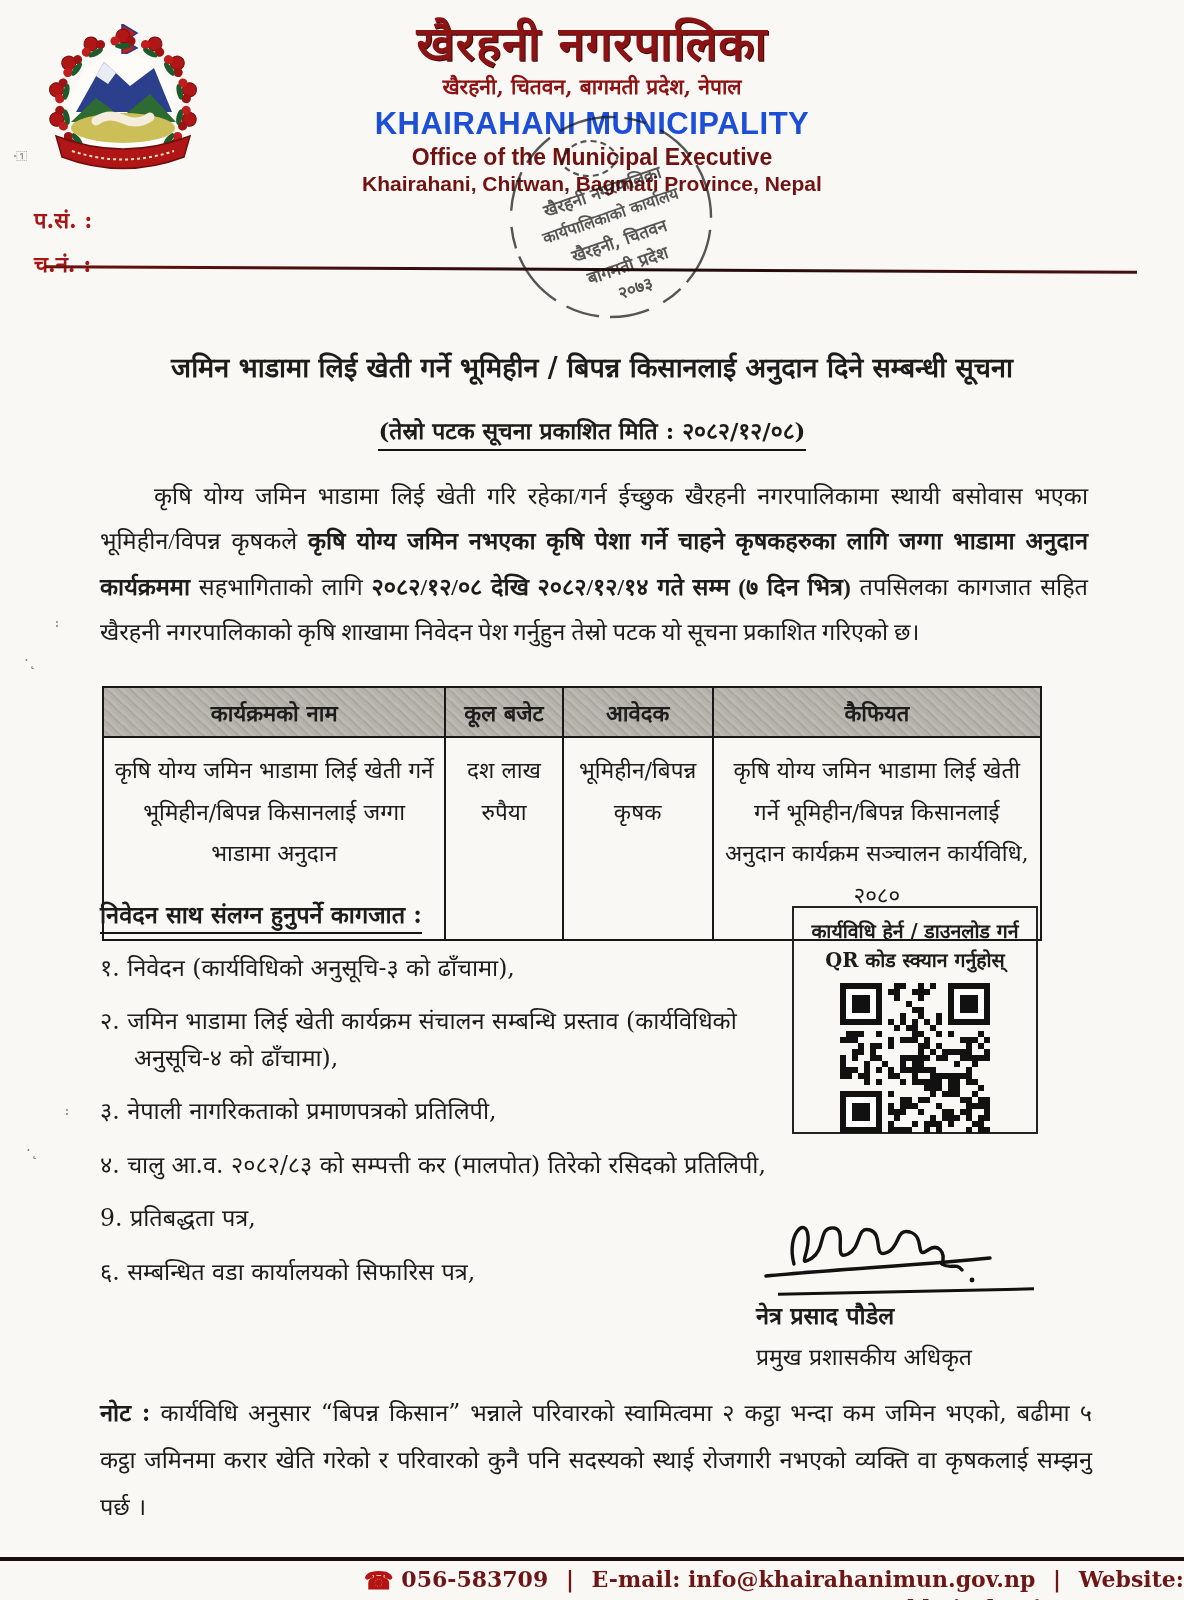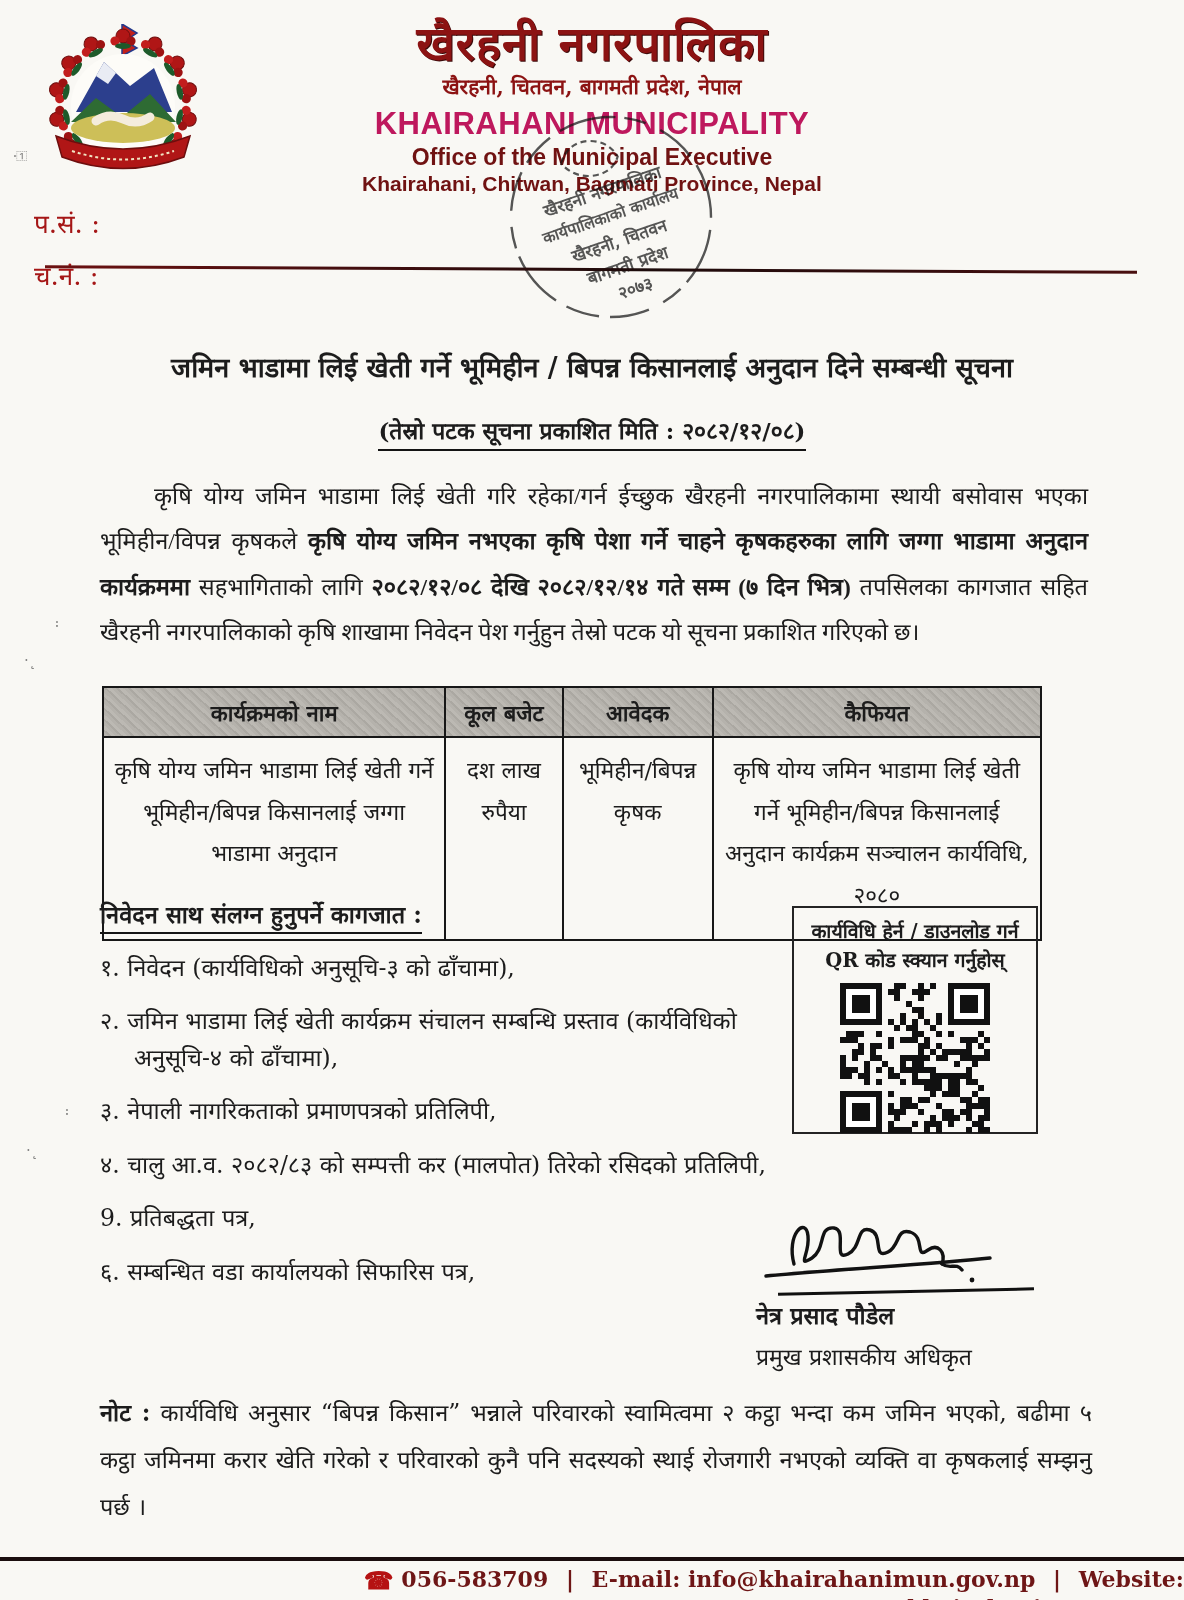--- a/index.html
+++ b/index.html
@@ -7,24 +7,24 @@
     position:relative;width:1184px;height:1600px;margin:0 auto;
     background:#f9f8f4;
     font-family:"DejaVu Serif","Liberation Serif",serif;
     color:#1c1c1c;overflow:hidden;
   }
   
   .hdr-center{position:absolute;left:0;right:0;top:16px;text-align:center;line-height:1.18;}
   .np-title{font-size:47px;font-weight:bold;color:#8c1313;text-shadow:1px 1px 0 #3a0a0a;letter-spacing:1px;}
   .np-office{font-size:28px;font-weight:bold;color:#8c1313;margin-top:4px;}
   .np-addr{font-size:21px;font-weight:bold;color:#8c1313;margin-top:4px;}
-  .en-title{font-family:"Liberation Sans","DejaVu Sans",sans-serif;font-size:31px;font-weight:bold;color:#be185d;margin-top:6px;letter-spacing:.5px;}
+  .en-title{font-family:"Liberation Sans","DejaVu Sans",sans-serif;font-size:31px;font-weight:bold;color:#1d4ed8;margin-top:6px;letter-spacing:.5px;}
   .en-office{font-family:"Liberation Sans","DejaVu Sans",sans-serif;font-size:23px;font-weight:bold;color:#701212;margin-top:1px;}
   .en-addr{font-family:"Liberation Sans","DejaVu Sans",sans-serif;font-size:21px;font-weight:bold;color:#701212;margin-top:1px;}
-  .refnos{position:absolute;left:34px;top:198px;color:#a51616;font-size:26px;font-weight:normal;line-height:2.0;}
+  .refnos{position:absolute;left:34px;top:198px;color:#a51616;font-size:22px;font-weight:bold;line-height:2.0;}
   .logo{position:absolute;left:38px;top:24px;}
   .stamp{position:absolute;left:486px;top:92px;opacity:.88;}
   .hr-line{position:absolute;left:45px;top:268px;width:1092px;height:3px;
     background:linear-gradient(to right,#6d1111 0%,#1c0b0b 55%,#4a0f0f 100%);
     transform:rotate(.3deg);}
   
   .title{position:absolute;left:0;right:0;top:348px;text-align:center;font-size:27px;font-weight:bold;}
   .subtitle{position:absolute;left:0;right:0;top:414px;text-align:center;font-size:23px;font-weight:bold;}
   .subtitle span{display:inline-block;border-bottom:2.5px solid #141414;padding-bottom:3px;}
   

